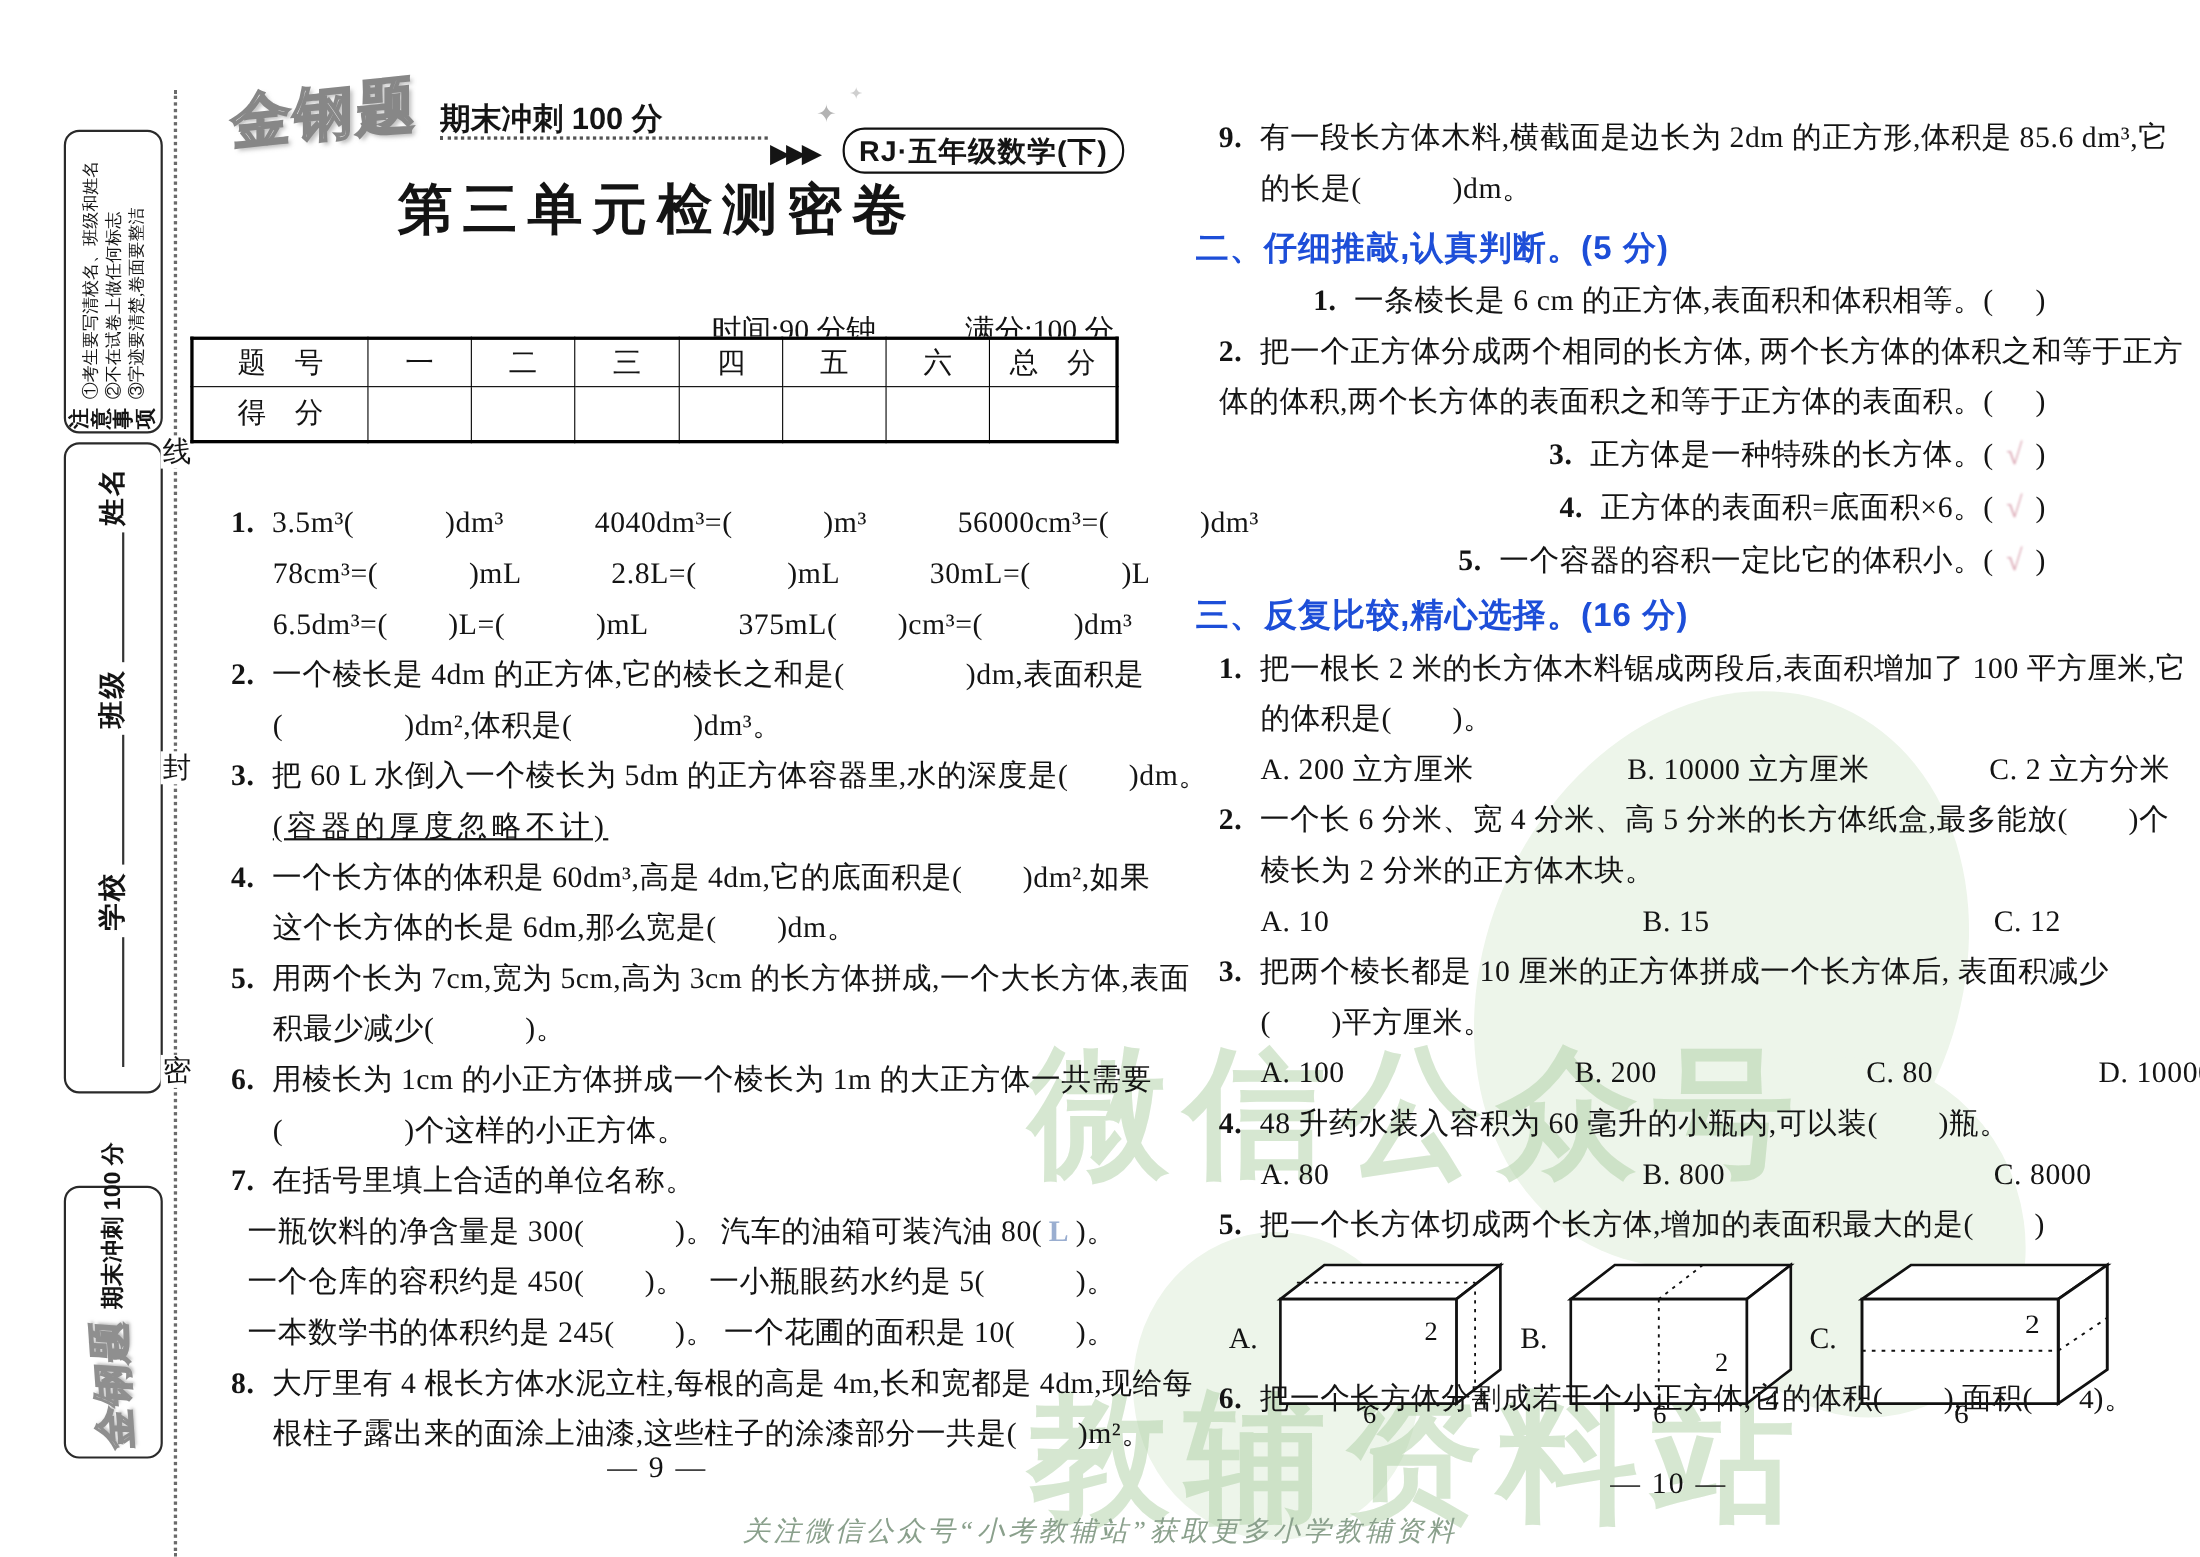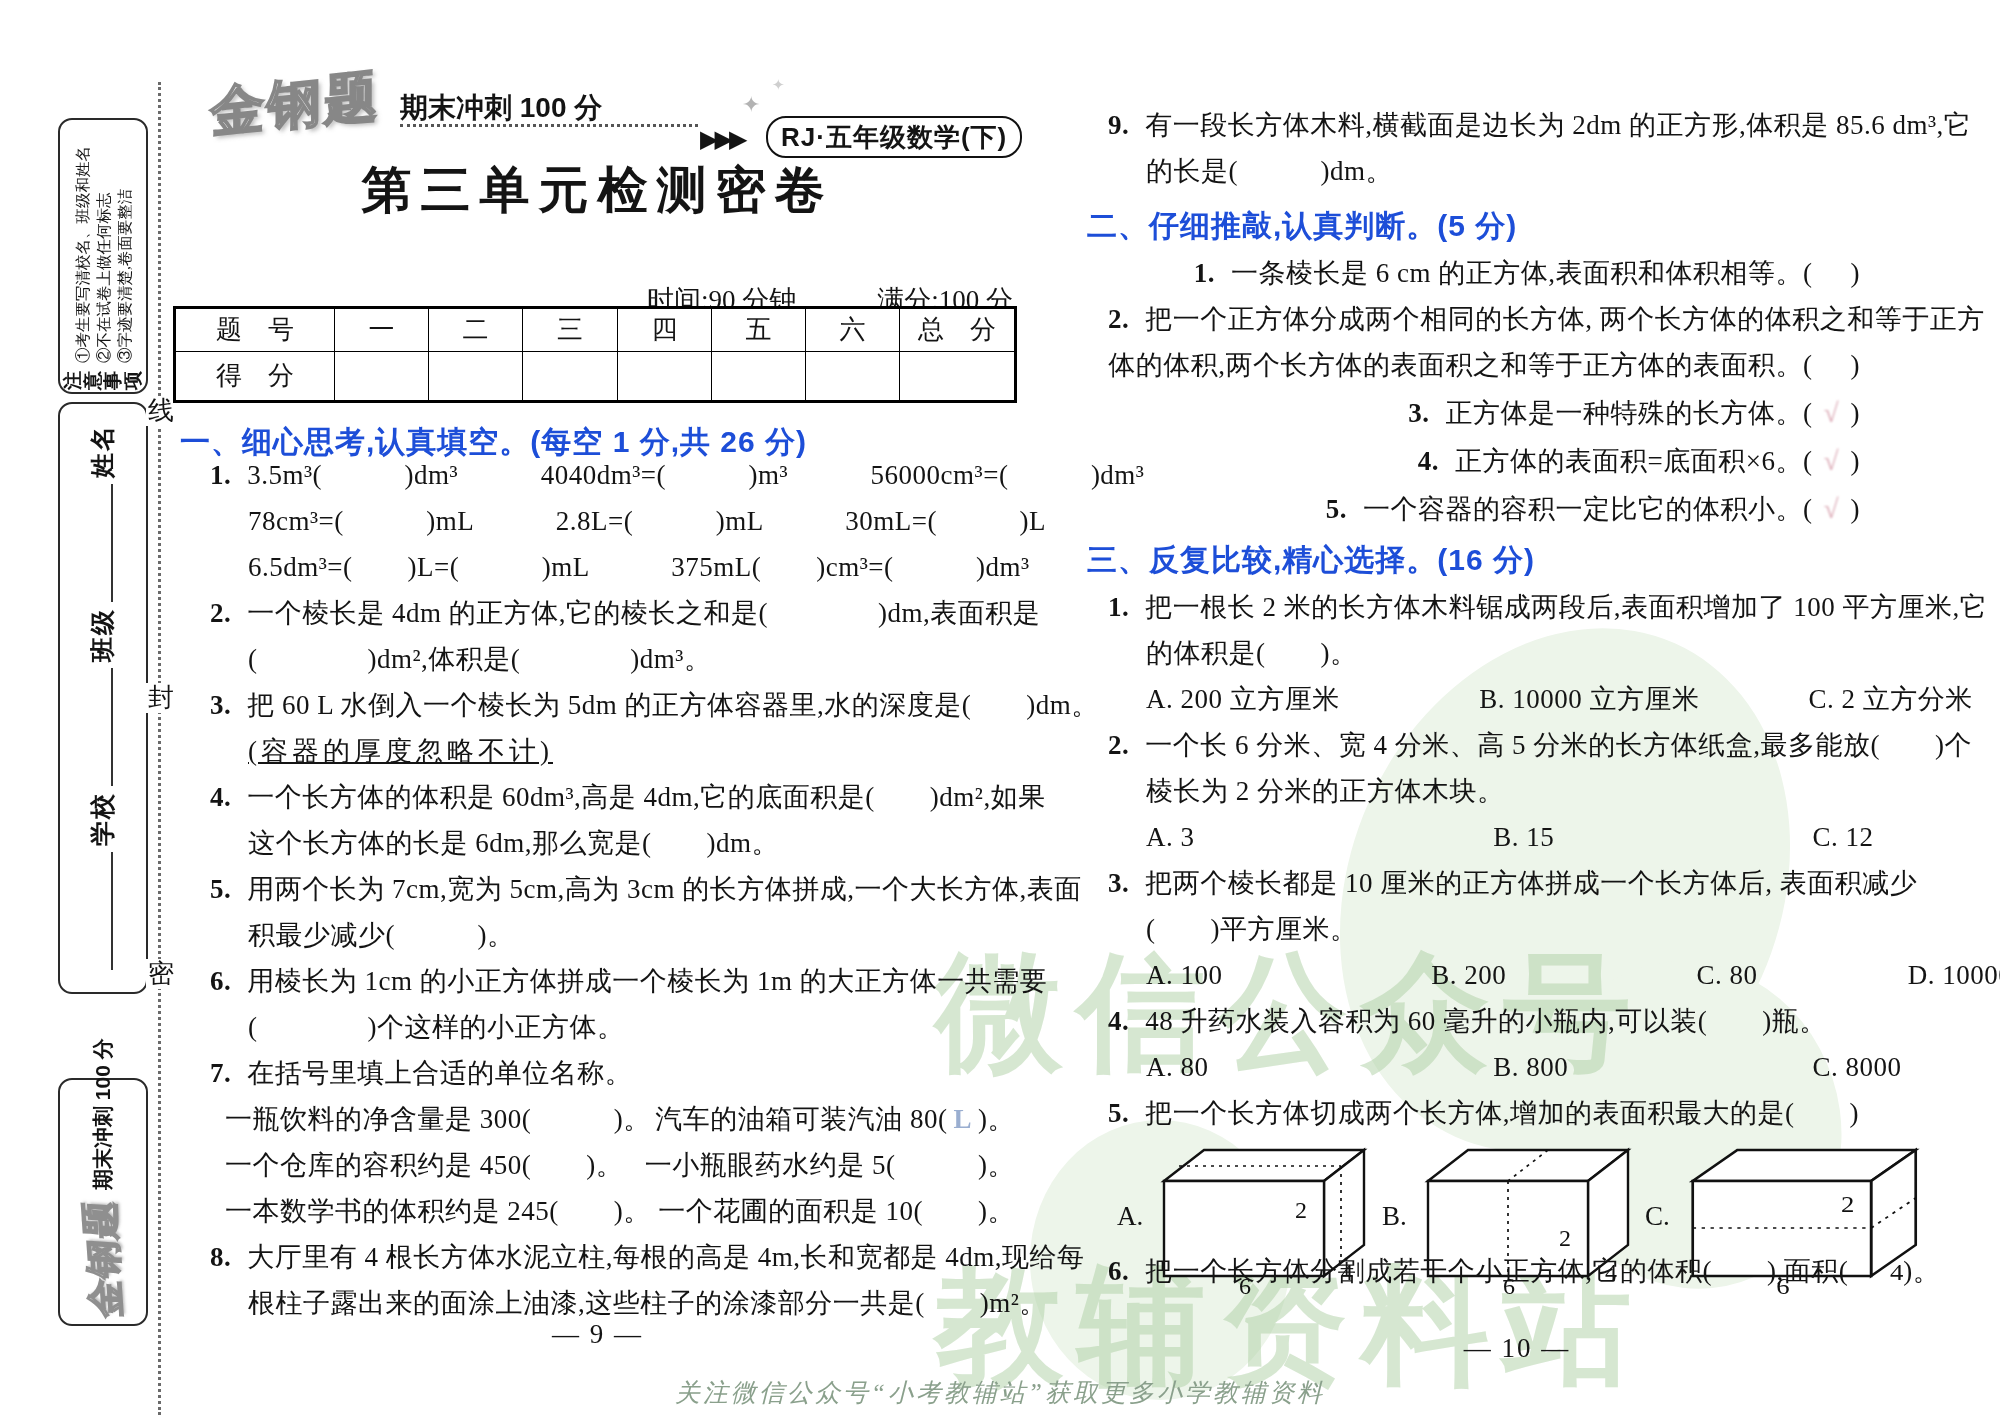--- a/index.html
+++ b/index.html
@@ -159,21 +159,20 @@
     <td></td>
         <td></td>
     <td></td>
         <td></td>
     <td></td>
   </tr>
 </tbody>
   </table>
 
 <div id="leftpage" class="pagecol">
-  <div class="sec" style="left:0;top:424px;">一、细心思考,认真填空。(每空 1 分,共 26 分)</div>
 
   <div class="ln" style="left:30px;top:458px;"><b class="qn">1.</b><span>3.5m³(　　　)dm³　　　4040dm³=(　　　)m³　　　56000cm³=(　　　)dm³</span></div>
   <div class="ln" style="left:68px;top:504px;"><span>78cm³=(　　　)mL　　　2.8L=(　　　)mL　　　30mL=(　　　)L</span></div>
   <div class="ln" style="left:68px;top:550px;"><span>6.5dm³=(　　)L=(　　　)mL　　　375mL(　　)cm³=(　　　)dm³</span></div>
 
   <div class="ln" style="left:30px;top:596px;"><b class="qn">2.</b><span>一个棱长是 4dm 的正方体,它的棱长之和是(　　　　)dm,表面积是</span></div>
   <div class="ln" style="left:68px;top:642px;"><span>(　　　　)dm²,体积是(　　　　)dm³。</span></div>
 
   <div class="ln" style="left:30px;top:688px;"><b class="qn">3.</b><span>把 60 L 水倒入一个棱长为 5dm 的正方体容器里,水的深度是(　　)dm。</span></div>
   <div class="ln note" style="left:68px;top:734px;text-decoration:underline;"><span>(容器的厚度忽略不计)</span></div>
@@ -251,21 +250,21 @@
   <div class="ln" style="left:59px;top:636px;"><span>的体积是(　　)。</span></div>
   <div class="ln" style="left:59px;top:682px;">
     <span class="opt" style="width:326px;">A. 200 立方厘米</span>
     <span class="opt" style="width:322px;">B. 10000 立方厘米</span>
     <span class="opt">C. 2 立方分米</span>
   </div>
 
   <div class="ln" style="left:21px;top:728px;"><b class="qn">2.</b><span>一个长 6 分米、宽 4 分米、高 5 分米的长方体纸盒,最多能放(　　)个</span></div>
   <div class="ln" style="left:59px;top:774px;"><span>棱长为 2 分米的正方体木块。</span></div>
   <div class="ln" style="left:59px;top:820px;">
-    <span class="opt" style="width:340px;">A. 3</span>
+    <span class="opt" style="width:340px;">A. 10</span>
     <span class="opt" style="width:312px;">B. 15</span>
     <span class="opt">C. 12</span>
   </div>
 
   <div class="ln" style="left:21px;top:866px;"><b class="qn">3.</b><span>把两个棱长都是 10 厘米的正方体拼成一个长方体后, 表面积减少</span></div>
   <div class="ln" style="left:59px;top:912px;"><span>(　　)平方厘米。</span></div>
   <div class="ln" style="left:59px;top:958px;">
     <span class="opt" style="width:278px;">A. 100</span>
     <span class="opt" style="width:258px;">B. 200</span>
     <span class="opt" style="width:204px;">C. 80</span>

